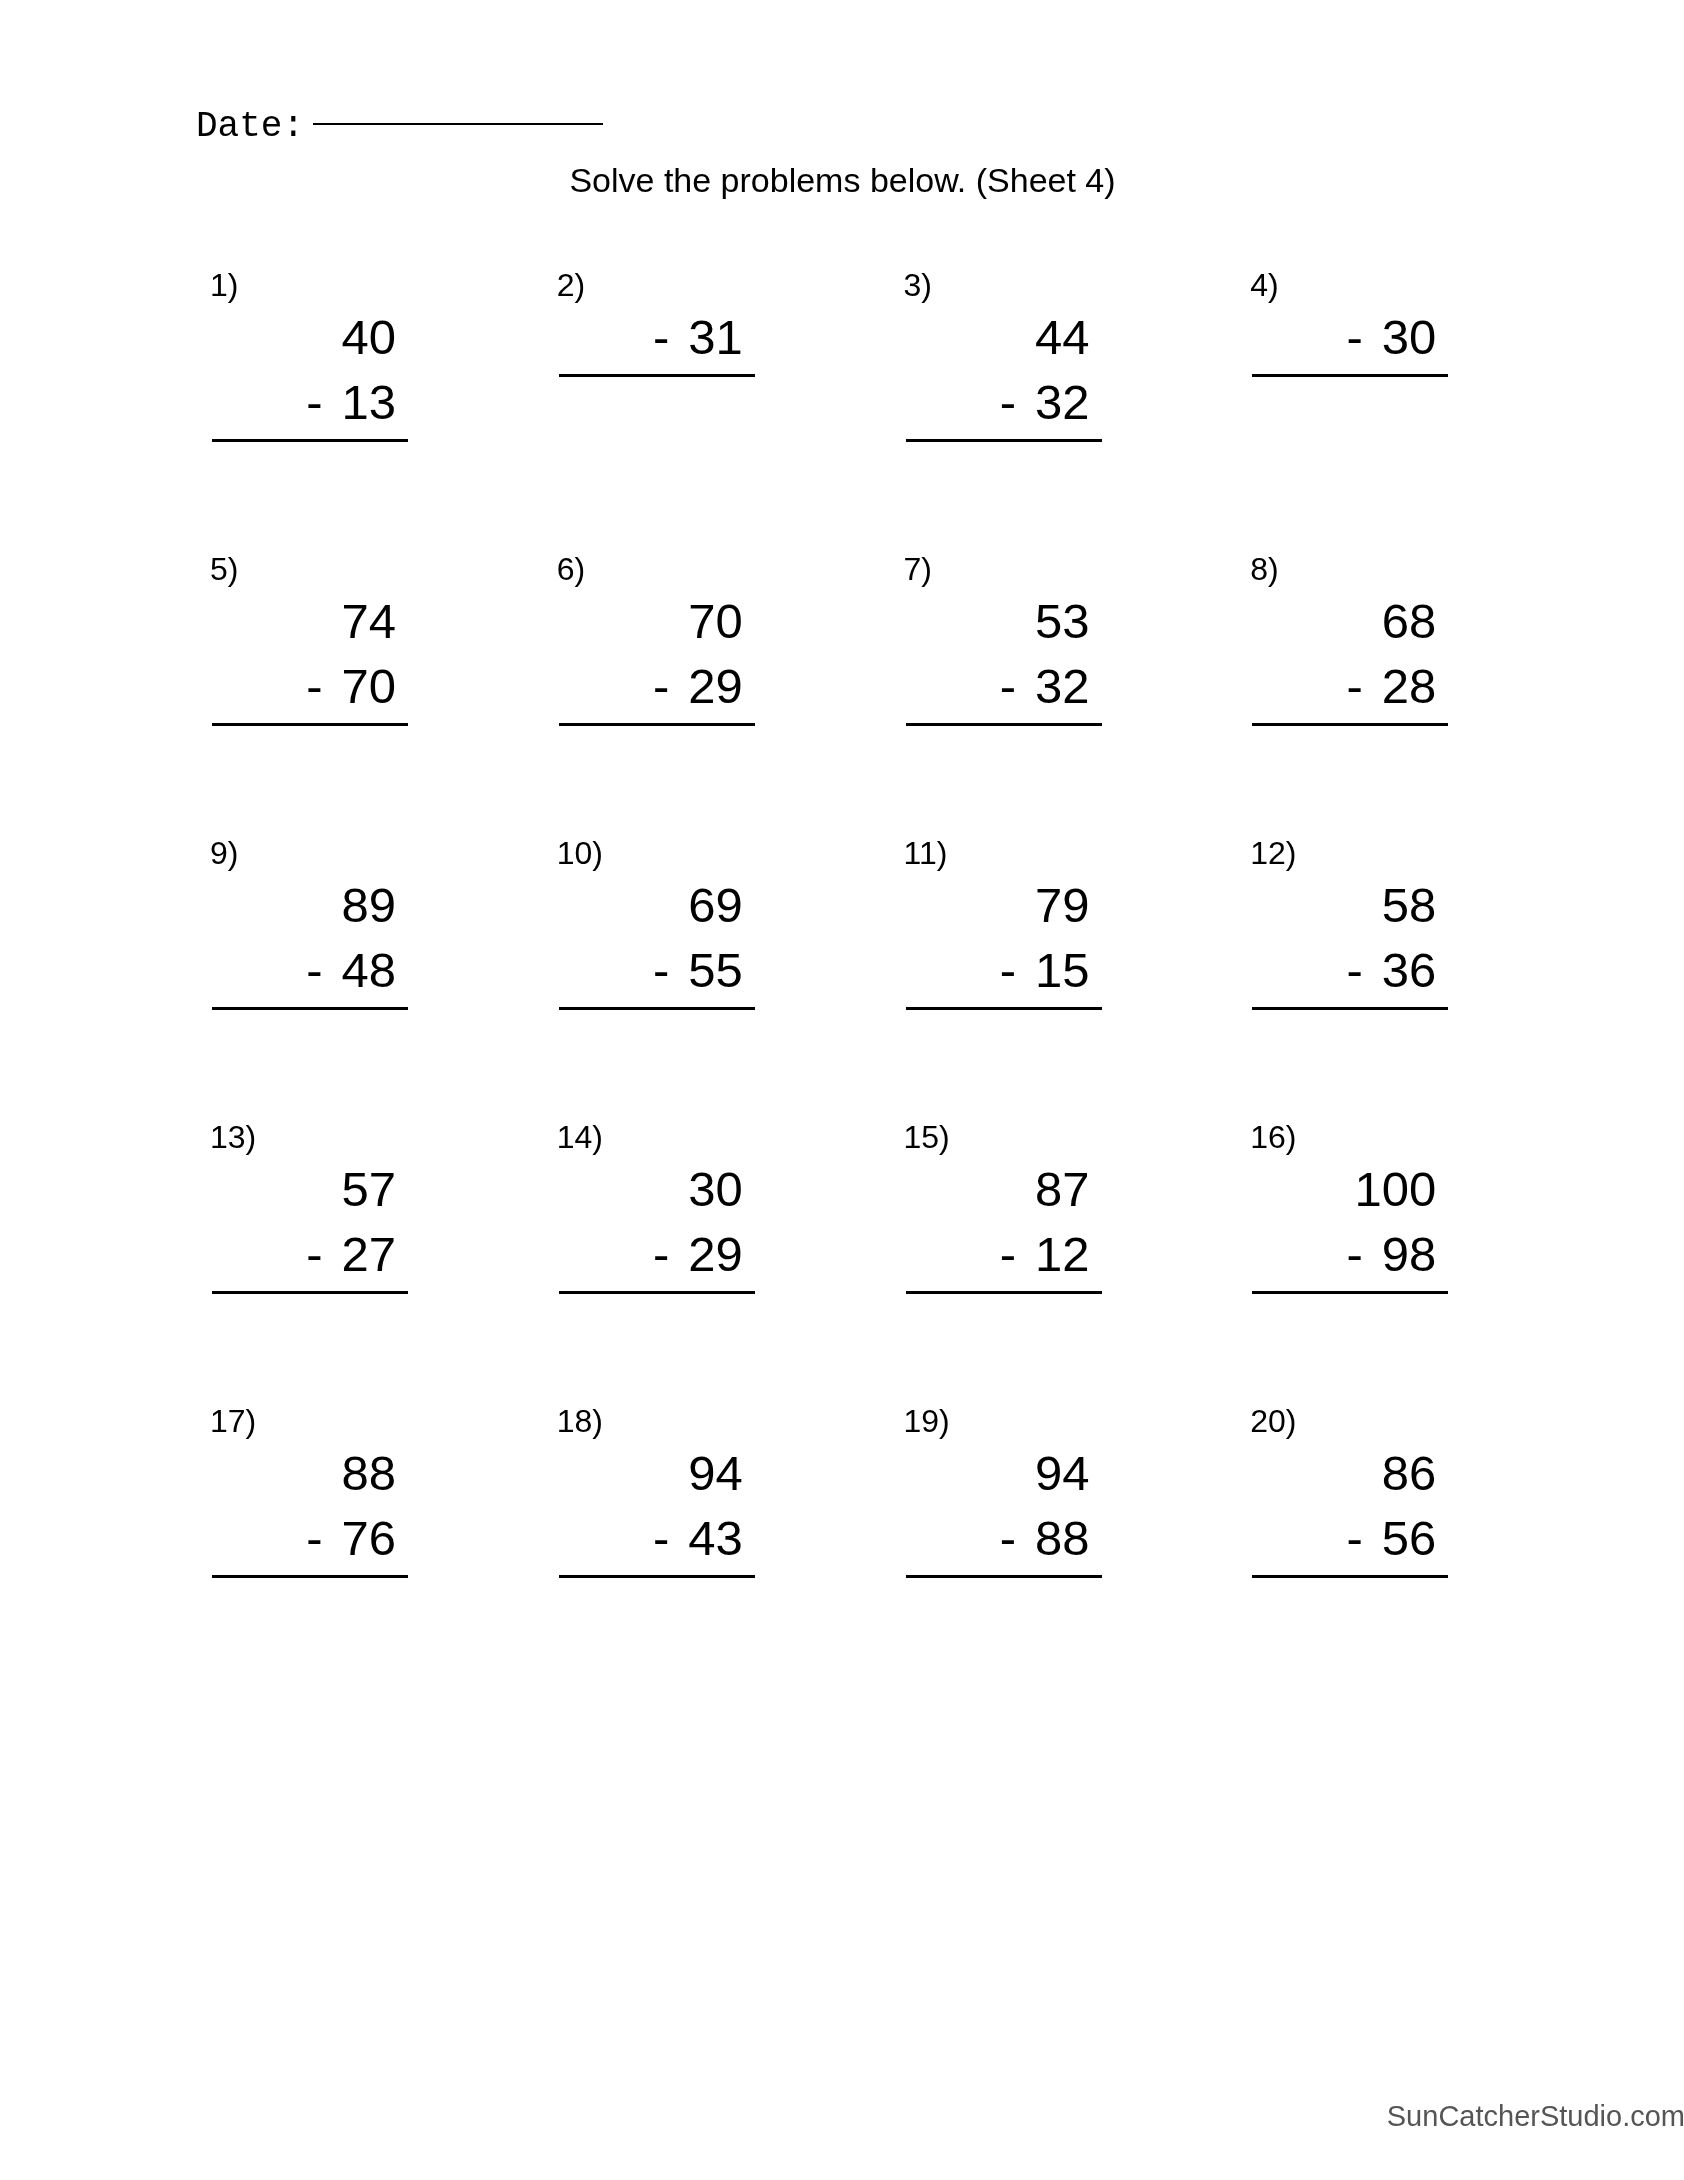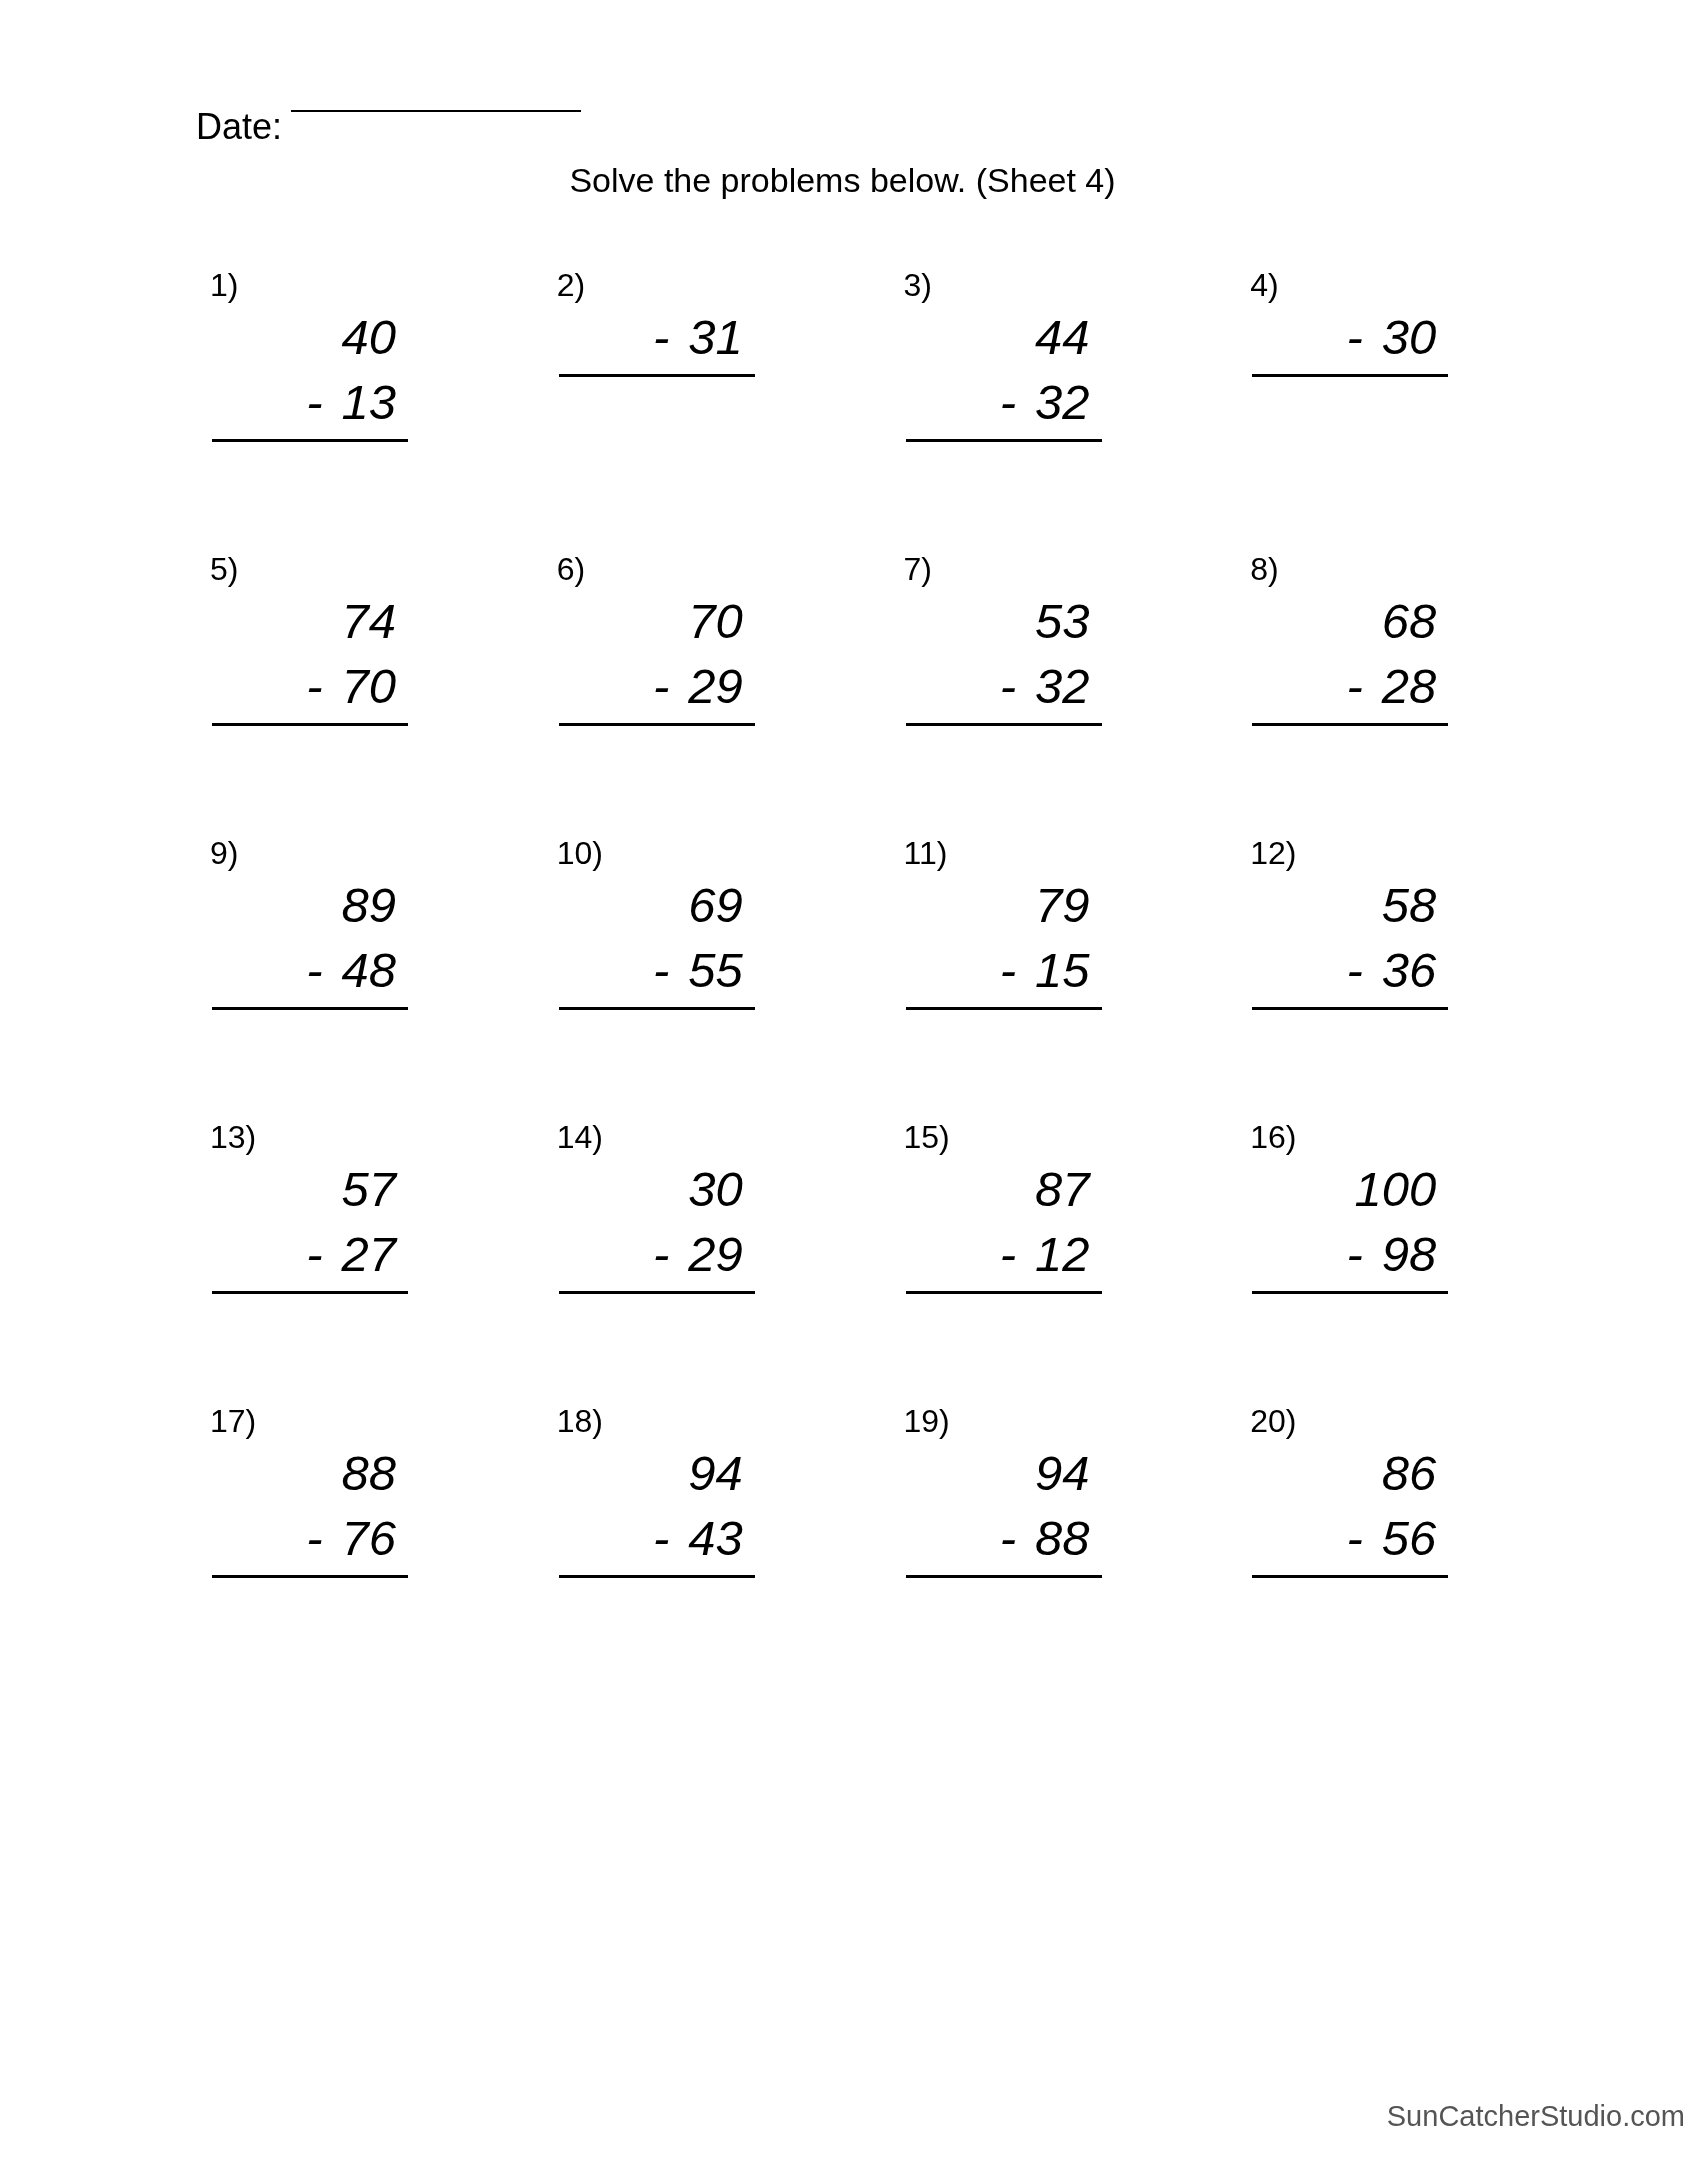--- a/index.html
+++ b/index.html
@@ -26,21 +26,22 @@
 
   
   .header-row {
     display: flex;
     align-items: flex-end;
     padding-top: 94px;
     height: 51px;
   }
   .field {
     display: flex;
-    align-items: flex-start;
+    align-items: center;
+    font-family: Liberation Mono, monospace;
   }
   .field-label {
     font-size: 36px;
     line-height: 36px;
     white-space: nowrap;
   }
   .field-line {
     border-bottom: 2.6px solid #000;
     margin-left: 8.5px;
     margin-bottom: 6.8px;
@@ -84,21 +85,20 @@
     line-height: 32px;
     position: absolute;
     left: 61px;
     top: 0;
   }
   .prob-body {
     position: absolute;
     left: 51px;
     top: 36px;
     width: 230px;
-    font-style: italic;
   }
   .prob-line1,
   .prob-line2 {
     font-size: 49px;
     line-height: 65px;
     text-align: right;
     padding-right: 34px;
     white-space: pre;
   }
   .prob-line2 {

